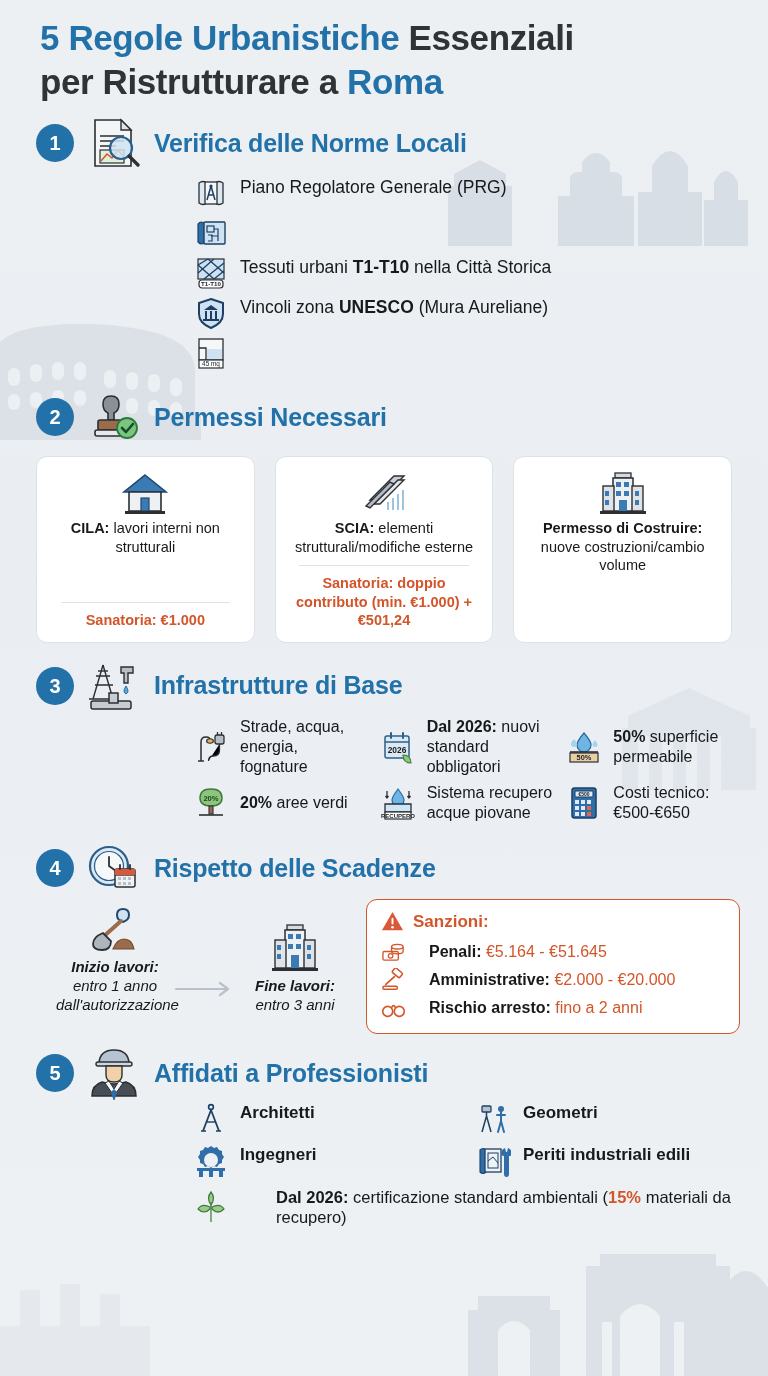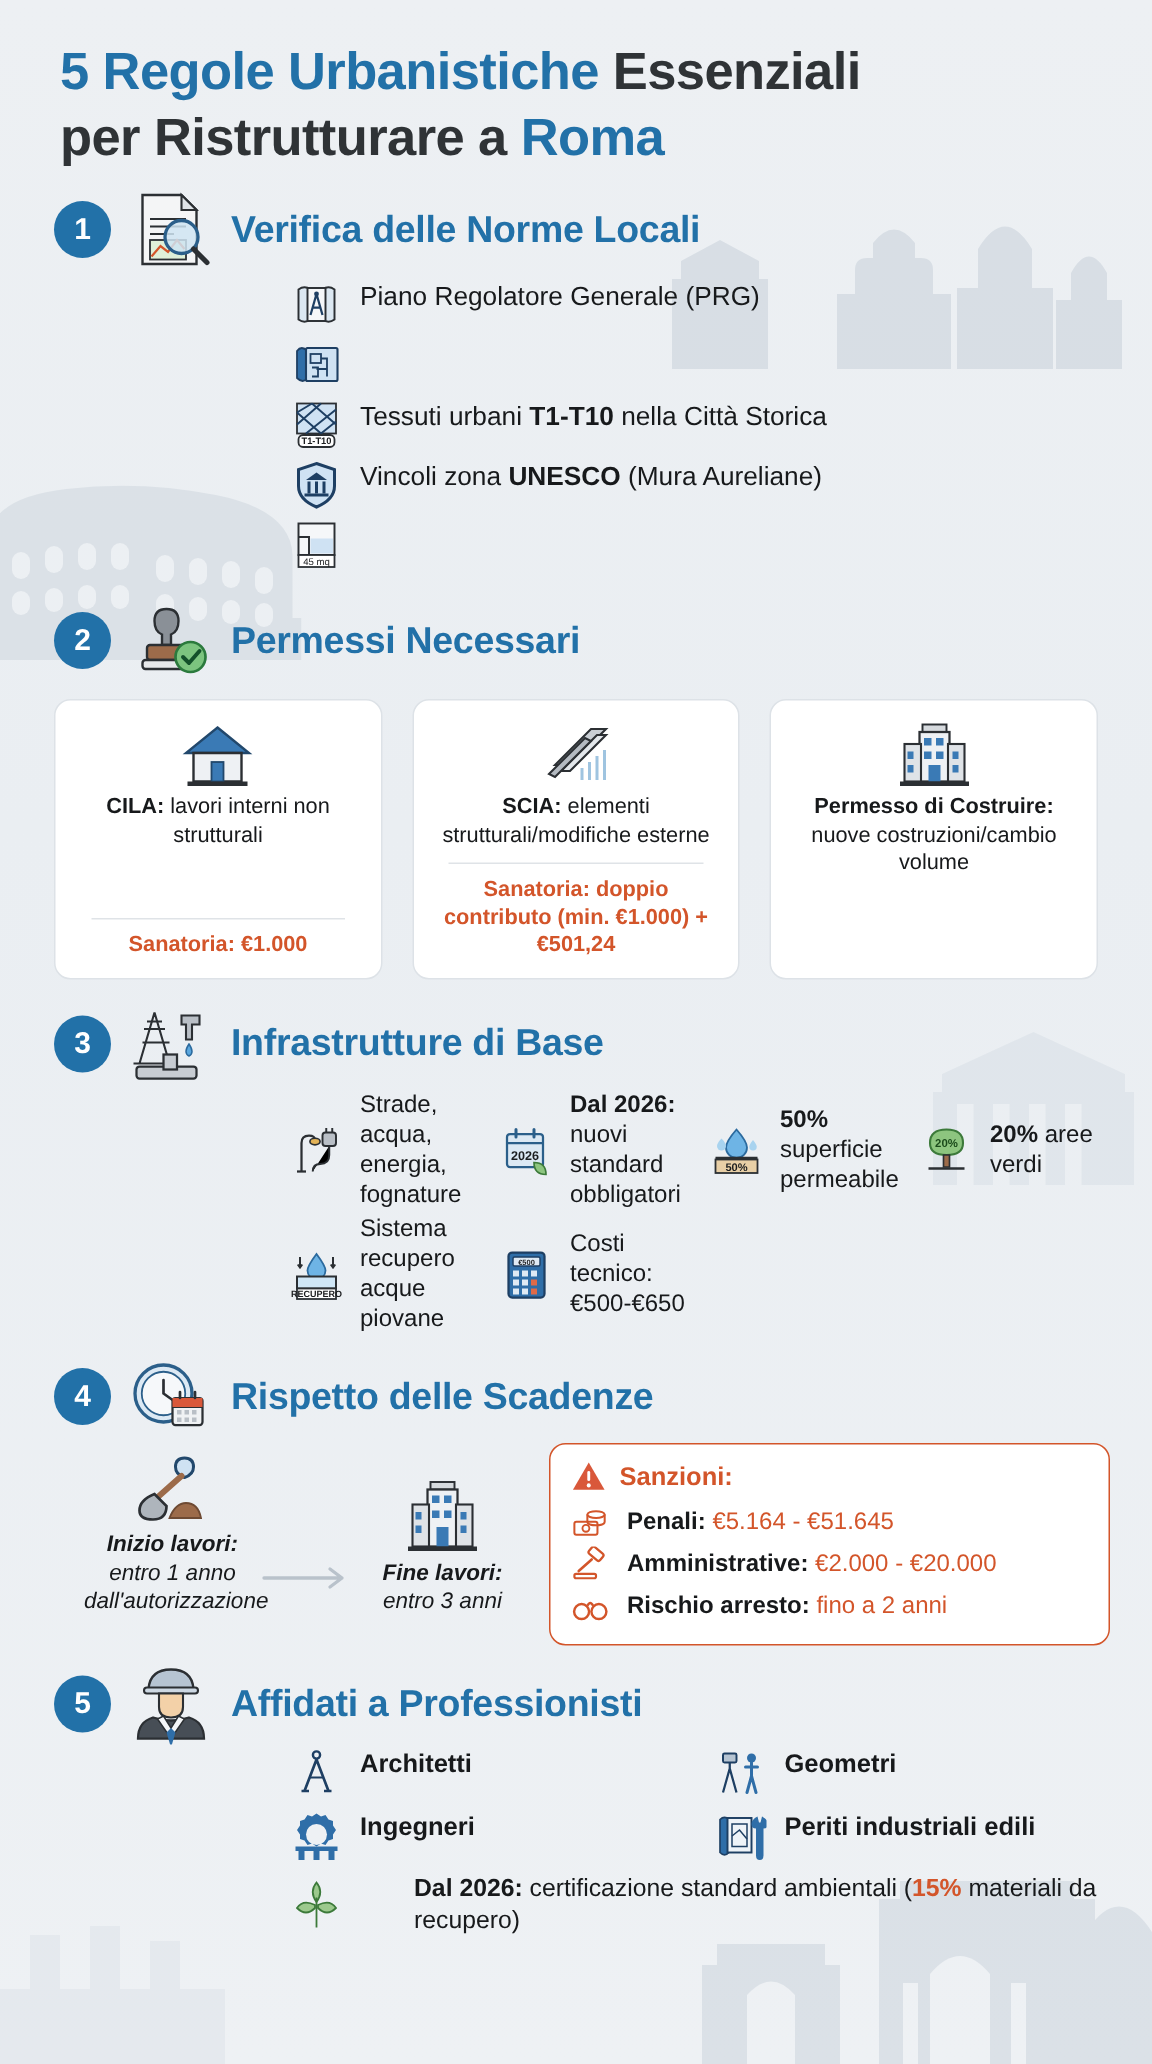--- a/index.html
+++ b/index.html
@@ -18,21 +18,21 @@
 
   
   .bg { position: absolute; pointer-events: none; }
   #bg-skyline-top  { top: 126px;  right: 0;   width: 330px; opacity: .55; }
   #bg-colosseum    { top: 300px;  left: -14px; width: 215px; opacity: .5; }
   #bg-pantheon-mid { top: 680px;  right: 4px; width: 150px; opacity: .32; }
   #bg-arch-bottom  { bottom: 0;   right: 0;   width: 300px; opacity: .5; }
   #bg-col-bottom   { bottom: 0;   left: -10px; width: 170px; opacity: .30; }
 
   
-  #header { position: relative; padding: 26px 36px 8px 40px; z-index: 3; }
+  #header { position: relative; padding: 16px 36px 8px 40px; z-index: 3; }
   #title { font-size: 35px; font-weight: 700; line-height: 1.26; letter-spacing: -.4px; color: #2f3336; }
   #title .hl { color: #2271a8; }
 
   
   .section { position: relative; z-index: 3; }
   .sec-head { display: flex; align-items: center; gap: 11px; padding-left: 36px; }
   .badge {
     width: 38px; height: 38px; border-radius: 50%;
     background: #2271a8; color: #fff; flex: none;
     display: flex; align-items: center; justify-content: center;
@@ -59,42 +59,42 @@
   }
   .card-ic { width: 52px; height: 44px; margin-bottom: 5px; }
   .card-ic svg { width: 100%; height: 100%; }
   .card-tx { font-size: 14.5px; color: #17191b; line-height: 1.28; }
   .card-tx b { font-weight: 700; }
   .card-sep { width: 86%; height: 1px; background: #dfe3e7; margin: 9px 0 8px; }
   .card-fee { font-size: 14.5px; font-weight: 700; color: #d3552a; line-height: 1.28; }
   .card-grow { flex: 1 1 auto; }
 
   
-  #grid3 { display: grid; grid-template-columns: 1fr 1fr 1fr 1fr; column-gap: 12px; row-gap: 2px;
+  #grid3 { display: grid; grid-template-columns: 1fr 1fr 1fr; column-gap: 12px; row-gap: 2px;
            padding-left: 194px; padding-right: 26px; padding-top: 4px; }
   #grid3 .row { min-height: 48px; align-items: center; }
   #grid3 .row-tx { font-size: 16px; }
 
   
   #s4body { display: flex; align-items: flex-start; padding: 2px 28px 0 56px; gap: 6px; }
   #timeline { display: flex; align-items: flex-end; padding-top: 4px; font-style: italic; }
   .tl-step { width: 118px; text-align: center; }
   .tl-ic { height: 52px; display: flex; align-items: flex-end; justify-content: center; }
   .tl-ic svg { height: 50px; }
   .tl-t { font-size: 15px; font-weight: 700; color: #17191b; margin-top: 5px; line-height: 1.26; }
   .tl-s { font-size: 15px; color: #17191b; line-height: 1.26; }
   #tl-arrow { width: 62px; height: 52px; display: flex; align-items: center; justify-content: center; }
   #sanzioni {
     flex: 1 1 auto; margin-top: 2px; margin-left: 6px;
     background: #fff; border: 1.6px solid #d3552a; border-radius: 11px; padding: 10px 14px 11px;
   }
   #sanz-head { display: flex; align-items: center; gap: 9px; margin-bottom: 5px; }
   #sanz-head .row-ic { width: 23px; height: 23px; }
   #sanz-title { font-size: 17px; font-weight: 700; color: #d3552a; }
-  .sanz-row { display: flex; align-items: center; gap: 12px; min-height: 28px; }
+  .sanz-row { display: flex; align-items: center; gap: 23px; min-height: 28px; }
   .sanz-row .row-ic { width: 25px; height: 25px; }
   .sanz-tx { font-size: 16px; color: #17191b; }
   .sanz-tx b { font-weight: 700; }
   .sanz-tx .v { color: #d3552a; }
 
   
   #grid5 { display: grid; grid-template-columns: 1fr 1fr; column-gap: 10px; row-gap: 0;
            padding-left: 194px; padding-right: 18px; padding-top: 2px; }
   #grid5 .row { min-height: 42px; }
   #grid5 .row-tx { font-size: 17px; font-weight: 700; }

